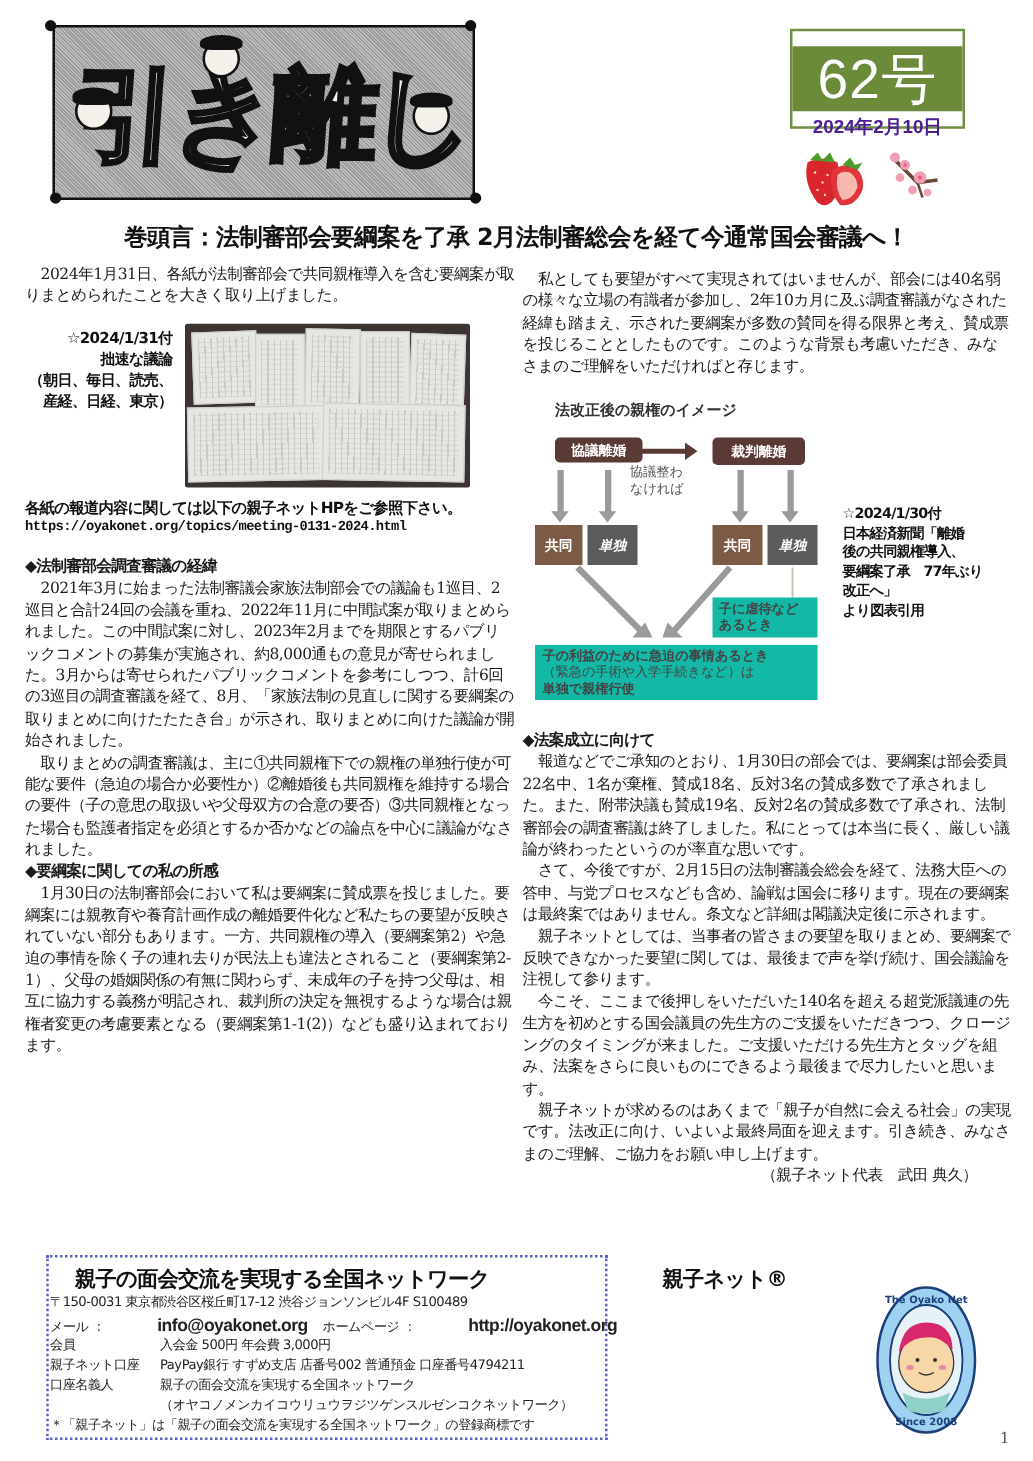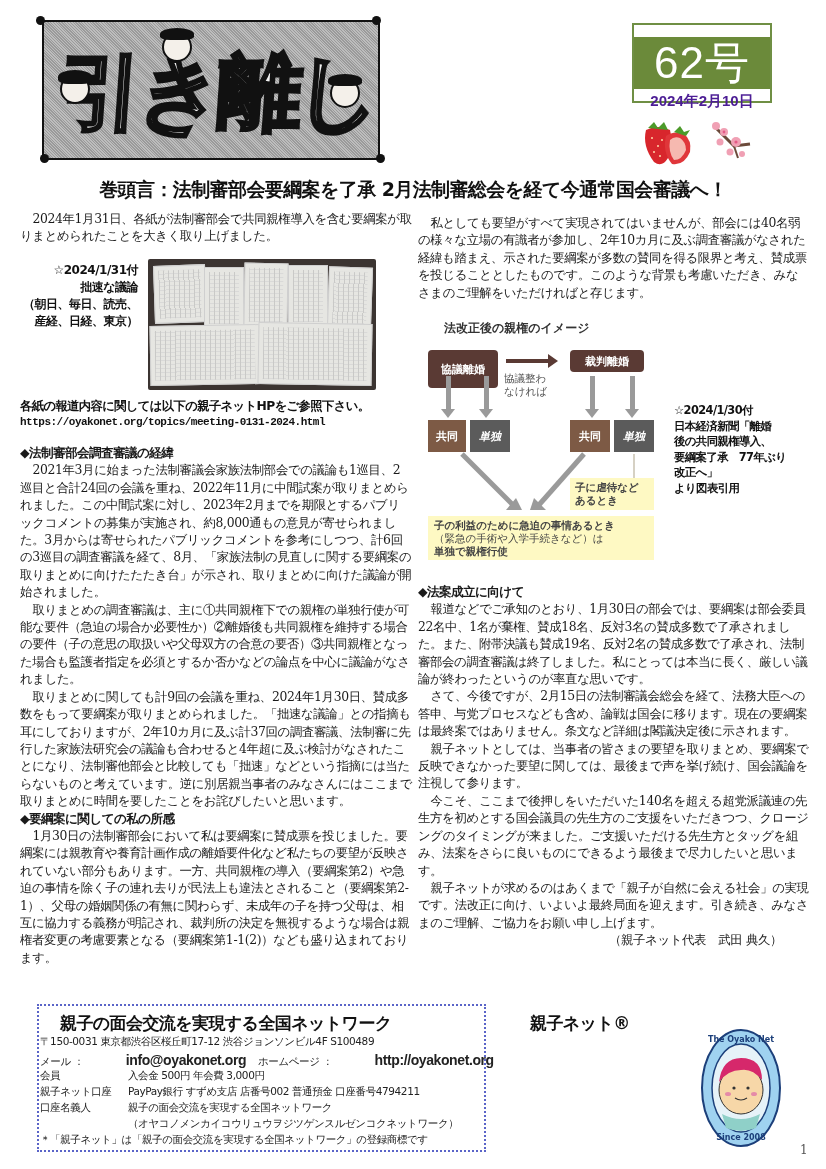--- a/index.html
+++ b/index.html
@@ -77,21 +77,21 @@
     font-family: "Liberation Mono", monospace; font-weight: bold; font-size: 11px; letter-spacing: -0.5px;
   }
 
   
   .diagram { position: absolute; left: 424px; top: 320px; width: 244px; height: 230px; font-family: "DejaVu Sans", sans-serif; }
   .dg-title { position: absolute; left: 0; top: 0; width: 244px; text-align: left; padding-left: 20px; font-size: 12px; font-weight: bold; color: #333; }
   .dg-box { position: absolute; color: #fff; font-weight: bold; font-size: 11px; display: flex; align-items: center; justify-content: center; }
   .dg-dark { background: #5a3a34; border-radius: 4px; }
   .dg-brown { background: #7d5a45; }
   .dg-gray { background: #5b5b5b; font-style: italic; }
-  .dg-beige { background: #fef9c3; color: #333; font-weight: bold; }
+  .dg-beige { background: #14b8a6; color: #333; font-weight: bold; }
   .dg-arrow-v { position: absolute; width: 5px; background: #9a9a9a; }
   .dg-arrow-v::after { content: ""; position: absolute; left: -5px; bottom: -8px; border-left: 7.5px solid transparent; border-right: 7.5px solid transparent; border-top: 9px solid #9a9a9a; }
   .dg-note { position: absolute; font-size: 10.5px; color: #555; line-height: 13px; }
 
   .fig-caption {
     position: absolute; left: 674px; top: 403px; width: 140px;
     font-family: "DejaVu Sans", sans-serif; font-weight: bold; font-size: 11.4px; line-height: 15.5px; letter-spacing: -0.6px;
   }
   .footer-box {
     position: absolute; left: 37px; top: 1004px; width: 449px; height: 148px;
@@ -195,32 +195,31 @@
   <div class="paper" style="left:110px;top:64px;width:114px;height:62px;transform:rotate(1deg)"></div>
 </div>
 
 <div class="ref-note">各紙の報道内容に関しては以下の親子ネットHPをご参照下さい。</div>
 <div class="ref-url">https://oyakonet.org/topics/meeting-0131-2024.html</div>
 
 <div class="col" style="left:20px;top:444px;width:392px;">
   <div class="sec-head">◆法制審部会調査審議の経緯</div>
   <p>2021年3月に始まった法制審議会家族法制部会での議論も1巡目、2巡目と合計24回の会議を重ね、2022年11月に中間試案が取りまとめられました。この中間試案に対し、2023年2月までを期限とするパブリックコメントの募集が実施され、約8,000通もの意見が寄せられました。3月からは寄せられたパブリックコメントを参考にしつつ、計6回の3巡目の調査審議を経て、8月、「家族法制の見直しに関する要綱案の取りまとめに向けたたたき台」が示され、取りまとめに向けた議論が開始されました。</p>
   <p>取りまとめの調査審議は、主に①共同親権下での親権の単独行使が可能な要件（急迫の場合か必要性か）②離婚後も共同親権を維持する場合の要件（子の意思の取扱いや父母双方の合意の要否）③共同親権となった場合も監護者指定を必須とするか否かなどの論点を中心に議論がなされました。</p>
-  <p>取りまとめに関しても計9回の会議を重ね、2024年1月30日、賛成多数をもって要綱案が取りまとめられました。「拙速な議論」との指摘も耳にしておりますが、2年10カ月に及ぶ計37回の調査審議、法制審に先行した家族法研究会の議論も合わせると4年超に及ぶ検討がなされたことになり、法制審他部会と比較しても「拙速」などという指摘には当たらないものと考えています。逆に別居親当事者のみなさんにはここまで取りまとめに時間を要したことをお詫びしたいと思います。</p>
   <div class="sec-head">◆要綱案に関しての私の所感</div>
   <p>1月30日の法制審部会において私は要綱案に賛成票を投じました。要綱案には親教育や養育計画作成の離婚要件化など私たちの要望が反映されていない部分もあります。一方、共同親権の導入（要綱案第2）や急迫の事情を除く子の連れ去りが民法上も違法とされること（要綱案第2-1）、父母の婚姻関係の有無に関わらず、未成年の子を持つ父母は、相互に協力する義務が明記され、裁判所の決定を無視するような場合は親権者変更の考慮要素となる（要綱案第1-1(2)）なども盛り込まれております。</p>
 </div>
 
 <div class="col" style="left:418px;top:214px;width:392px;">
   <p>私としても要望がすべて実現されてはいませんが、部会には40名弱の様々な立場の有識者が参加し、2年10カ月に及ぶ調査審議がなされた経緯も踏まえ、示された要綱案が多数の賛同を得る限界と考え、賛成票を投じることとしたものです。このような背景も考慮いただき、みなさまのご理解をいただければと存じます。</p>
 </div>
 
 <div class="diagram">
   <div class="dg-title">法改正後の親権のイメージ</div>
-  <div class="dg-box dg-dark" style="left:4px;top:30px;width:70px;height:38px">協議離婚</div>
+  <div class="dg-box dg-dark" style="left:20px;top:30px;width:70px;height:20px">協議離婚</div>
   <div style="position:absolute;left:82px;top:39px;width:44px;height:4px;background:#5a3a34"></div>
   <div style="position:absolute;left:124px;top:34px;border-top:7px solid transparent;border-bottom:7px solid transparent;border-left:10px solid #5a3a34"></div>
   <div class="dg-box dg-dark" style="left:146px;top:30px;width:74px;height:22px">裁判離婚</div>
   <div class="dg-note" style="left:80px;top:52px">
     <div>協議整わ</div>
     <div>なければ</div>
   </div>
   <div class="dg-arrow-v" style="left:22px;top:56px;height:34px"></div>
   <div class="dg-arrow-v" style="left:60px;top:56px;height:34px"></div>
   <div class="dg-arrow-v" style="left:166px;top:56px;height:34px"></div>

